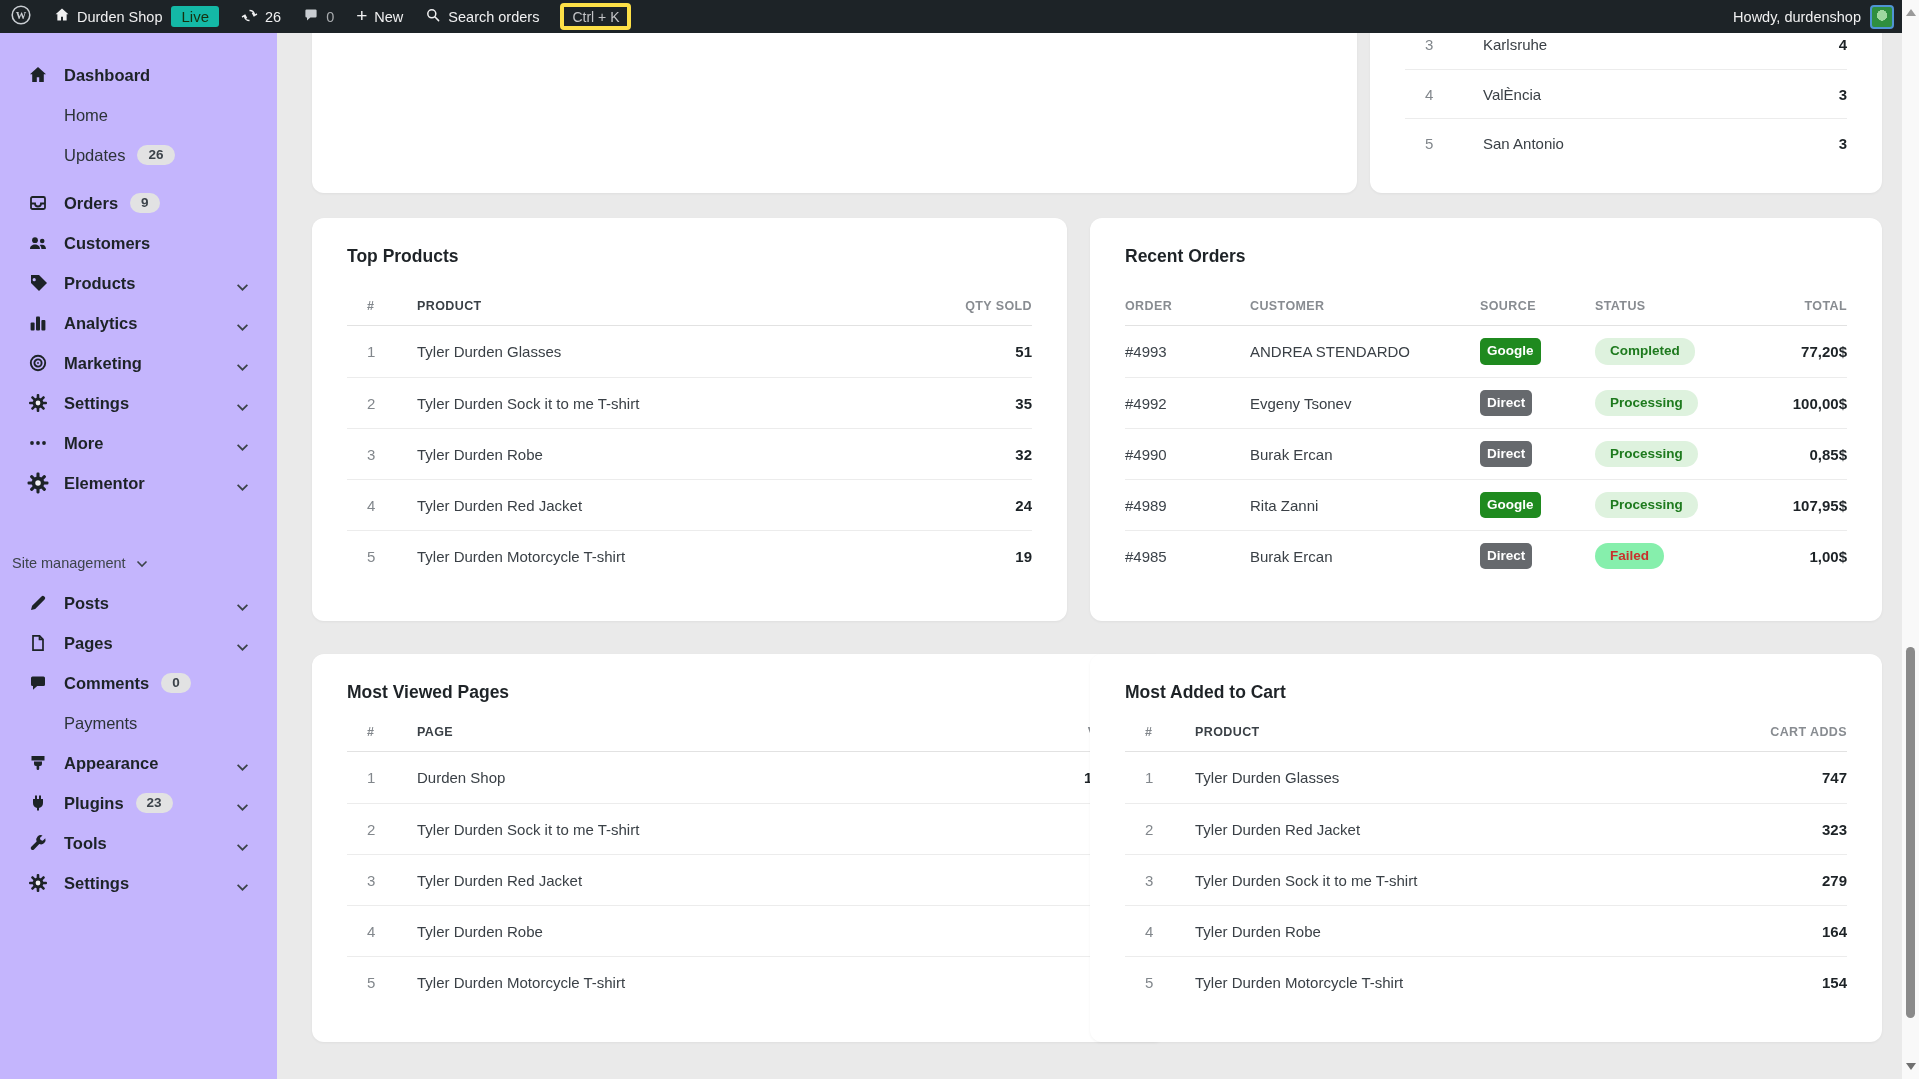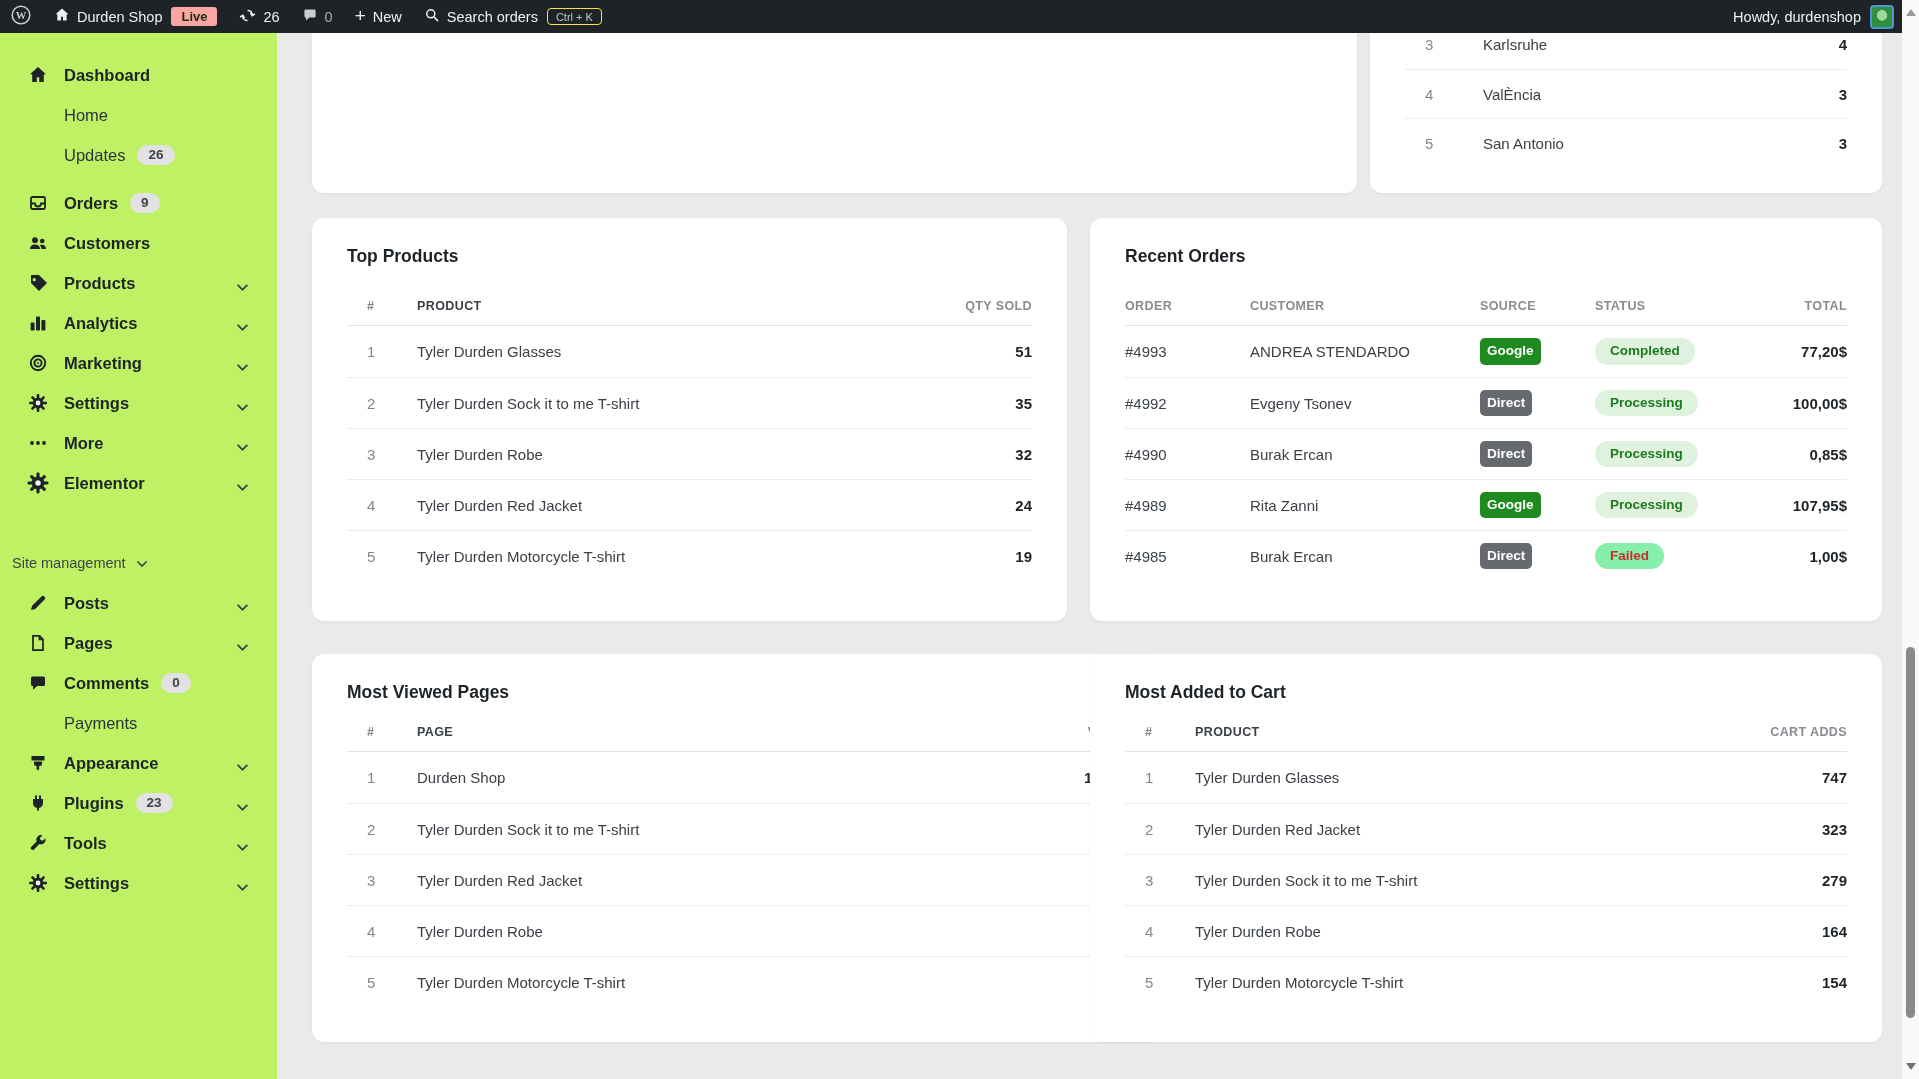--- a/index.html
+++ b/index.html
@@ -14,39 +14,39 @@
 
   
   .adminbar {
     position:absolute; left:0; top:0; width:1902px; height:33px;
     background:#1d2327; color:#f0f0f1; z-index:50;
     display:flex; align-items:center; font-size:14.5px;
   }
   .ab-item { display:flex; align-items:center; gap:7px; padding:0 11px; height:100%; cursor:pointer; }
   .ab-item:first-child { padding-left:10px; }
   .live-badge {
-    background:#fca5a5; color:#16310f; font-weight:700; font-size:13px;
+    background:#14b8a6; color:#16310f; font-weight:400; font-size:15px;
     padding:2px 10px; border-radius:3px; margin-left:2px;
   }
   .count-dim { color:#a7aaad; }
   .plus-glyph { font-size:19px; font-weight:400; line-height:1; margin-top:-2px; }
   .shortcut-pill {
-    border:1px solid #fde047; color:#c3c4c7; font-size:11px;
-    border-radius:4px; padding:1.5px 8px; margin-left:2px;
+    border:4px solid #fde047; color:#c3c4c7; font-size:14px;
+    border-radius:4px; padding:1.5px 8px; margin-left:14px;
   }
   .ab-right { margin-left:auto; display:flex; align-items:center; gap:9px; padding-right:8px; }
   .avatar {
     width:24px; height:24px; border-radius:4px; border:2px solid #4f94d4;
     background:radial-gradient(circle at 50% 42%, #9fd89f 0 34%, #2f8f3f 35%);
   }
 
   
   .sidebar {
     position:absolute; left:0; top:33px; bottom:0; width:277px;
-    background:#bef264; padding-top:22px; z-index:10;
+    background:#c4b5fd; padding-top:22px; z-index:10;
   }
   .side-item {
     position:relative; display:flex; align-items:center; height:40px;
     padding-left:27px; font-size:16.5px; font-weight:600; color:#1d2327; cursor:pointer;
   }
   .side-item.sub { padding-left:64px; font-weight:400; color:#2c3338; }
   .s-ico { width:22px; margin-right:15px; display:flex; align-items:center; justify-content:center; }
   .s-ico svg { display:block; }
   .side-badge {
     margin-left:12px; background:#e2e2e3; color:#3c434a; font-size:13.5px; font-weight:600;

